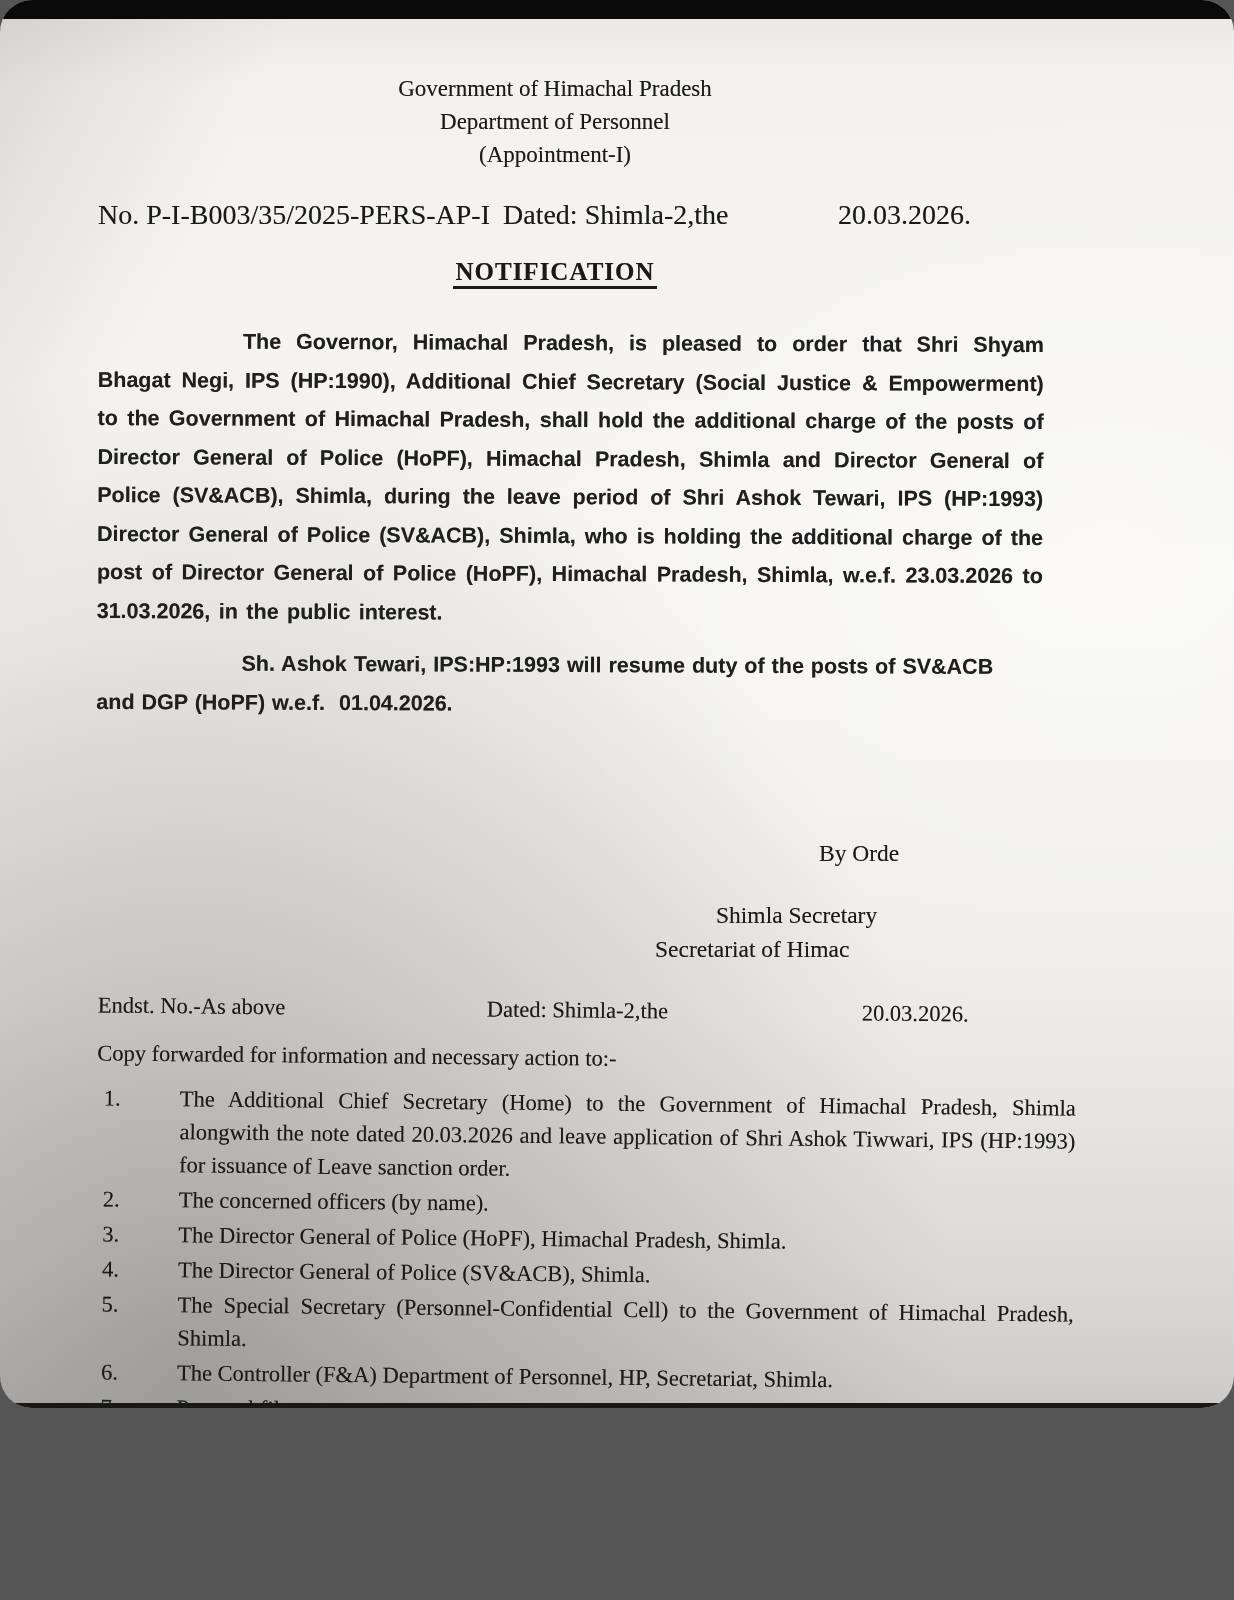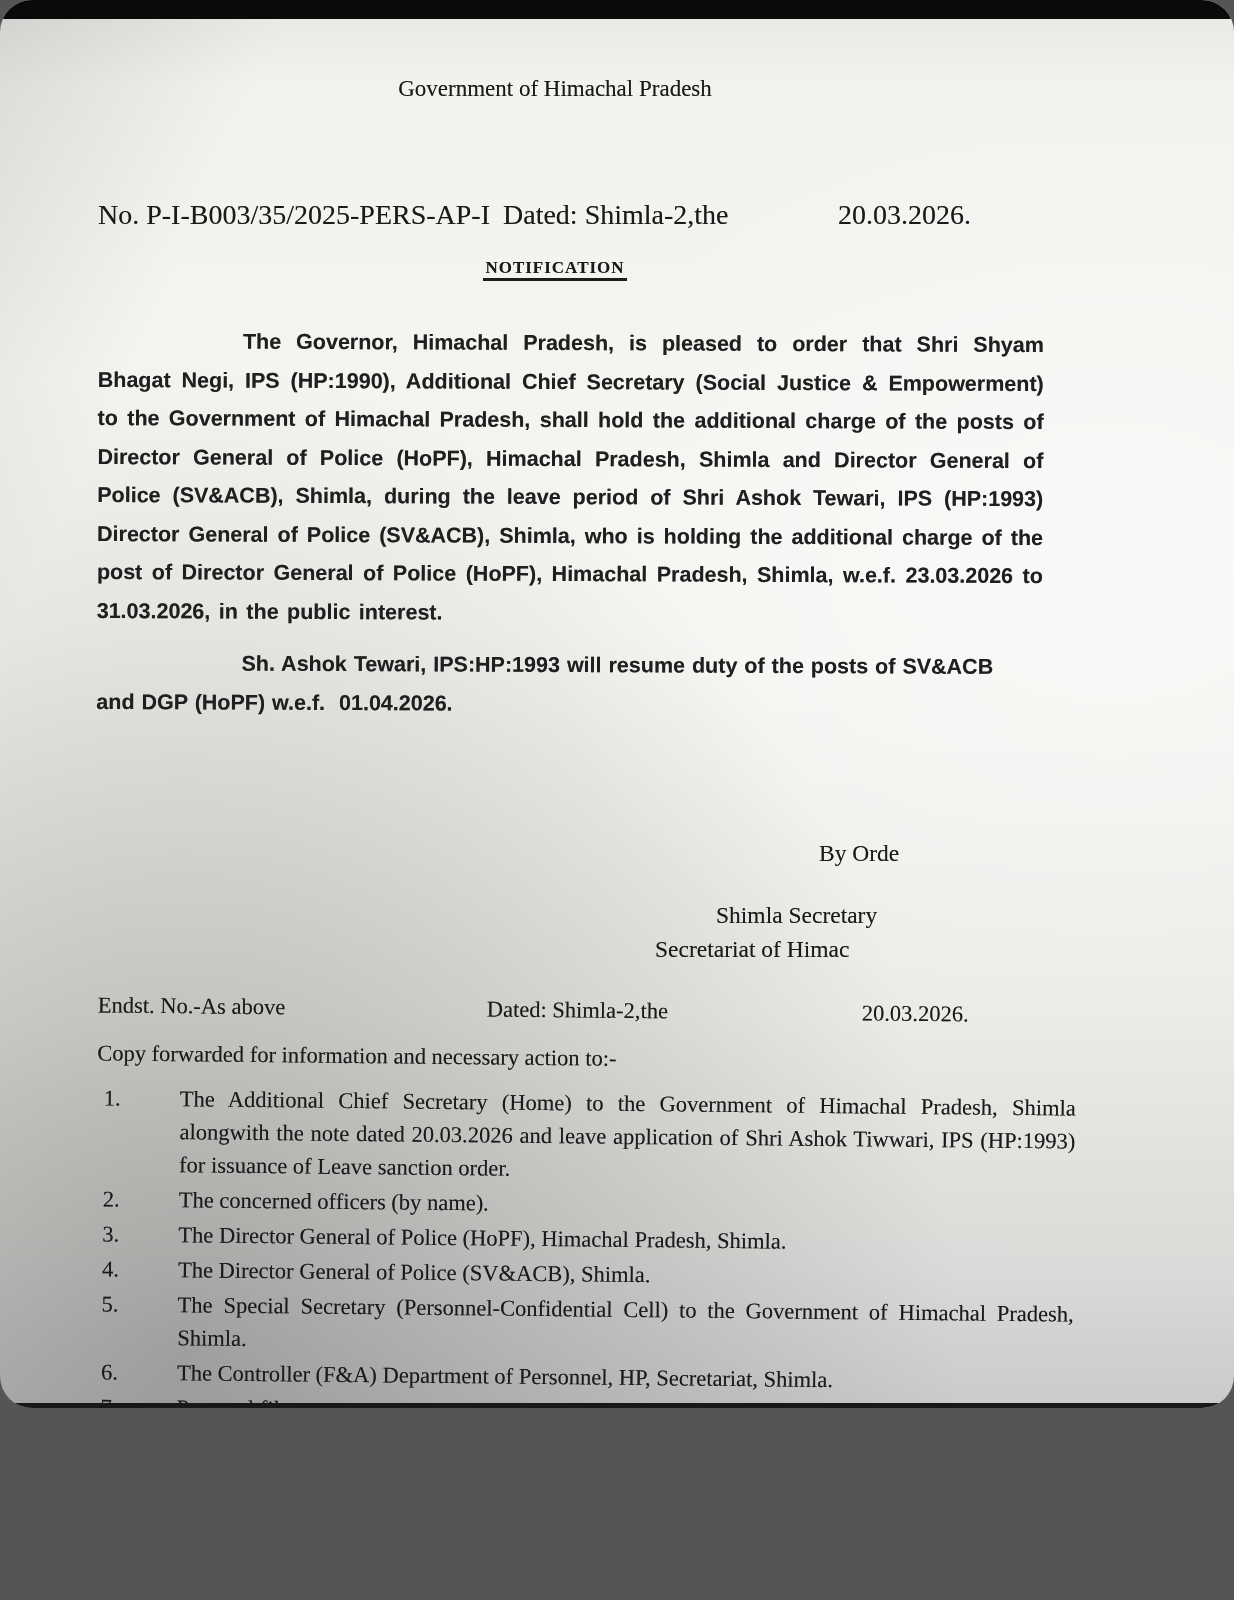--- a/index.html
+++ b/index.html
@@ -24,21 +24,21 @@
     text-align:center; font-size:23px; line-height:33px;
   }
 
   .ref-row { position:absolute; top:199px; left:0; width:100%; height:34px; font-size:28px; }
   .ref-no    { position:absolute; left:98px;  top:0; }
   .ref-dated { position:absolute; left:503px; top:0; }
   .ref-date  { position:absolute; left:838px; top:0; }
 
   .title-row { position:absolute; top:258px; left:0; width:1110px; text-align:center; }
   .title-row span {
-    font-size:17px; font-weight:bold; letter-spacing:1px;
+    font-size:25px; font-weight:bold; letter-spacing:1px;
     border-bottom:3px solid #1c1c1c; padding:0 2px 1px 2px;
   }
 
   .sec-body {
     position:absolute; top:322px; left:98px; width:946px;
     transform:rotate(0.25deg); transform-origin:left top;
     font-family:"Liberation Sans", sans-serif; font-weight:bold;
     font-size:21.5px; line-height:38.5px; color:#1f1f1f;
   }
   .para1 { text-indent:145px; text-align:justify; word-spacing:2.5px; margin:0; }
@@ -74,20 +74,22 @@
 </style>
 </head>
 <body>
 
 <div class="page">
 
   <div class="top-bar"></div>
 
   <div class="header-block">
     <div>Government of Himachal Pradesh</div>
+    <div>Department of Personnel</div>
+    <div>(Appointment-I)</div>
   </div>
 
   <div class="ref-row">
     <span class="ref-no">No. P-I-B003/35/2025-PERS-AP-I</span>
     <span class="ref-dated">Dated: Shimla-2,the</span>
     <span class="ref-date">20.03.2026.</span>
   </div>
 
   <div class="title-row">
     <span>NOTIFICATION</span>

